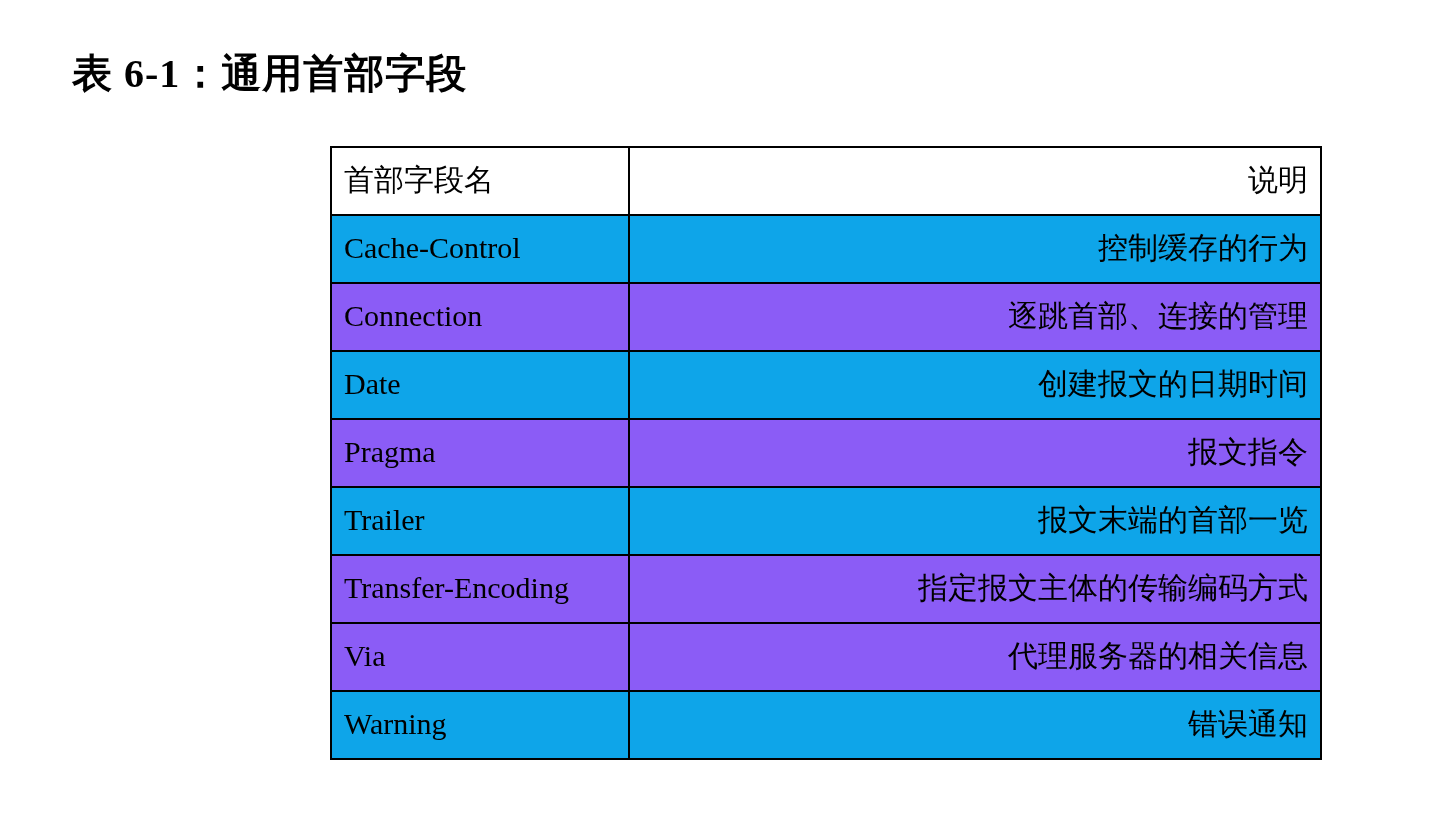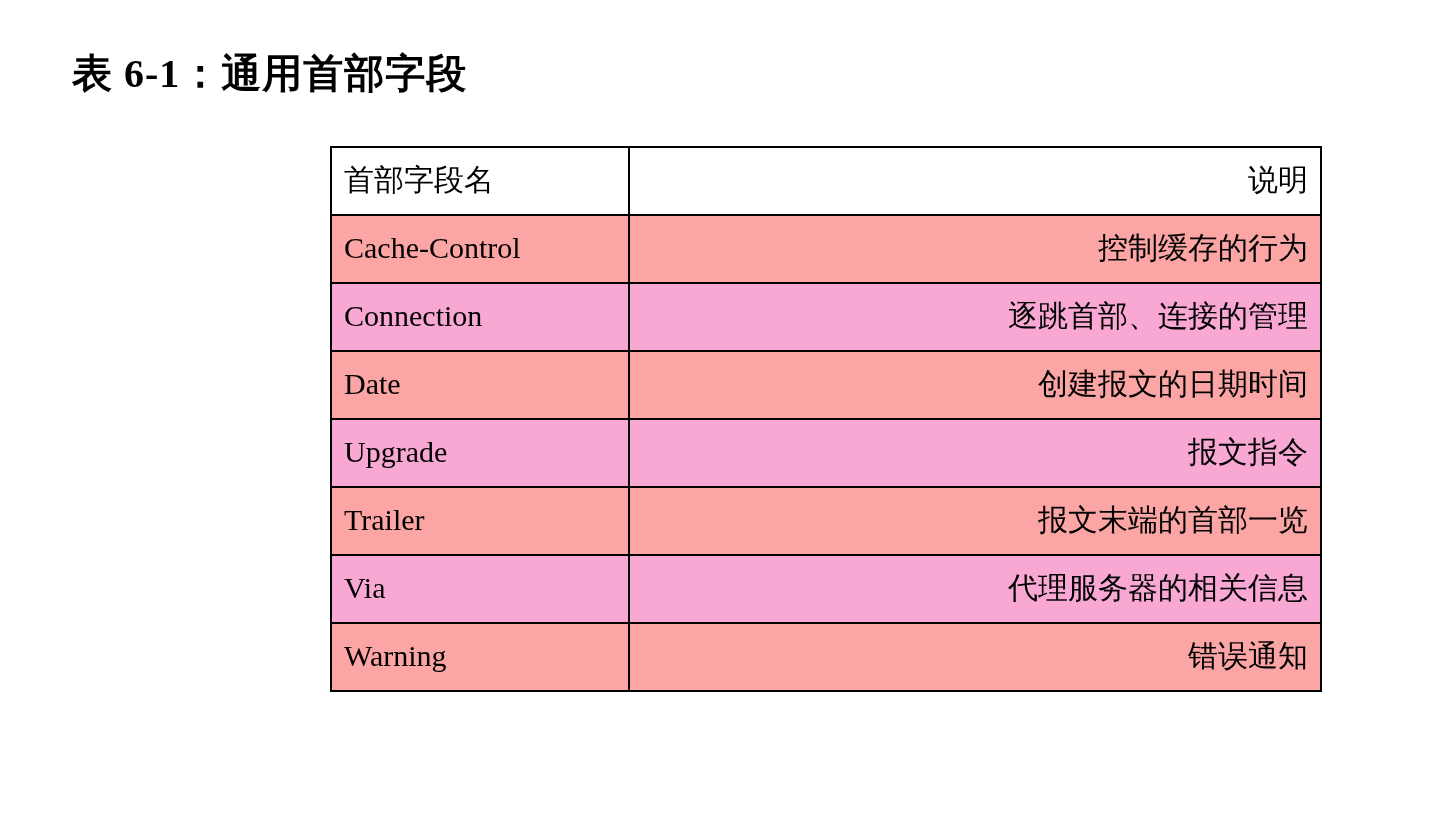--- a/index.html
+++ b/index.html
@@ -46,22 +46,22 @@
     font-size: 30px;
     line-height: 1.28;
     height: 48px;
     vertical-align: middle;
     white-space: nowrap;
     overflow: hidden;
   }
   table.headers-table col.c1 { width: 298px; }
   table.headers-table col.c2 { width: 692px; }
   tr.row-head td { background: #ffffff; }
-  tr.row-alt td { background: #fca5a5; }
-  tr.row-plain td { background: #f9a8d4; }
+  tr.row-alt td { background: #0ea5e9; }
+  tr.row-plain td { background: #8b5cf6; }
   .cell-name { font-size: 29px; }
   .cell-desc { font-size: 29px; text-align: right; }
 </style>
 </head>
 <body>
 
 <div class="page">
 
   <div class="page-title">表 6-1：通用首部字段</div>
 
@@ -82,26 +82,30 @@
         </tr>
         <tr class="row-plain">
           <td class="cell-name">Connection</td>
           <td class="cell-desc">逐跳首部、连接的管理</td>
         </tr>
         <tr class="row-alt">
           <td class="cell-name">Date</td>
           <td class="cell-desc">创建报文的日期时间</td>
         </tr>
         <tr class="row-plain">
-          <td class="cell-name">Upgrade</td>
+          <td class="cell-name">Pragma</td>
           <td class="cell-desc">报文指令</td>
         </tr>
         <tr class="row-alt">
           <td class="cell-name">Trailer</td>
           <td class="cell-desc">报文末端的首部一览</td>
+        </tr>
+        <tr class="row-plain">
+          <td class="cell-name">Transfer-Encoding</td>
+          <td class="cell-desc">指定报文主体的传输编码方式</td>
         </tr>
         <tr class="row-plain">
           <td class="cell-name">Via</td>
           <td class="cell-desc">代理服务器的相关信息</td>
         </tr>
         <tr class="row-alt">
           <td class="cell-name">Warning</td>
           <td class="cell-desc">错误通知</td>
         </tr>
       </tbody>

